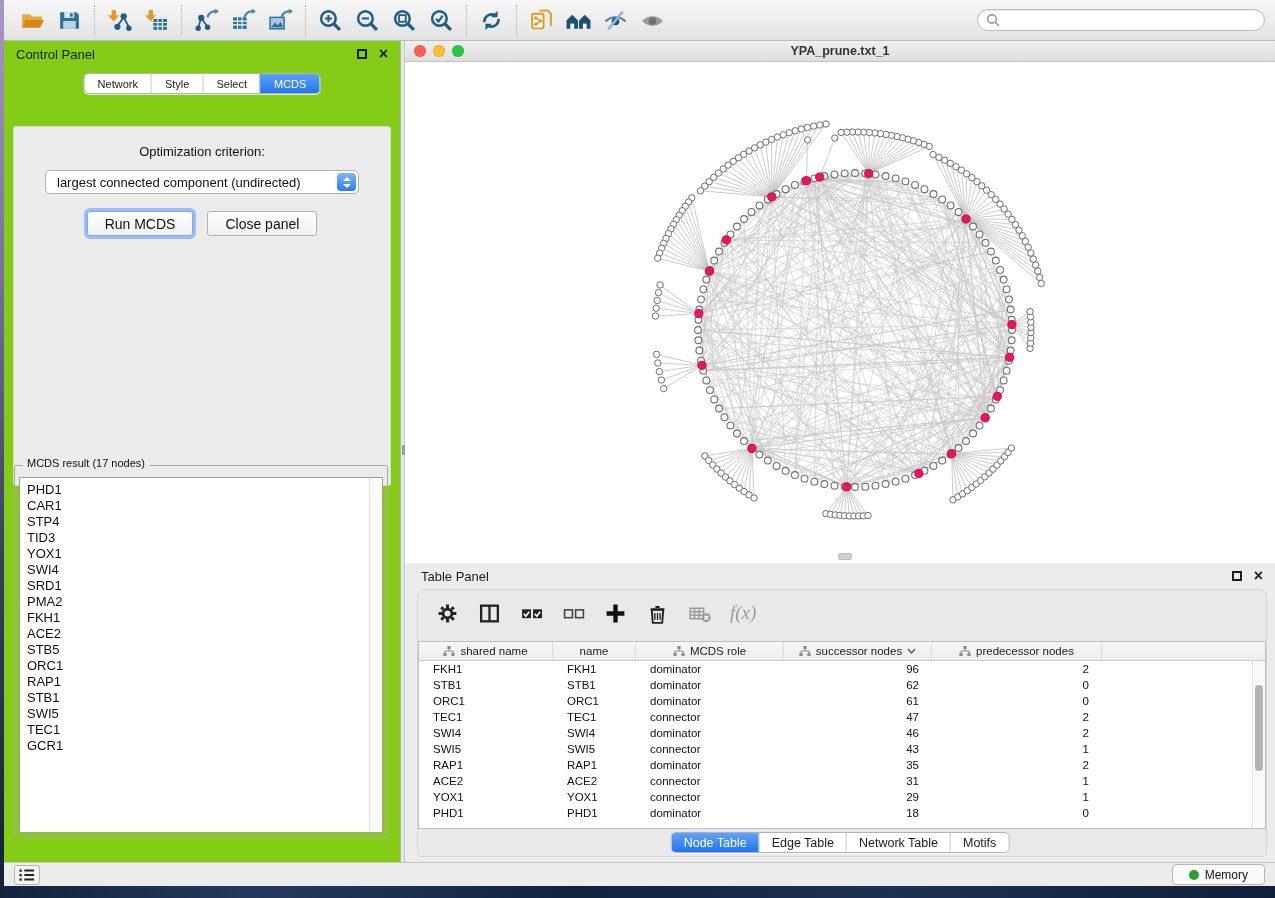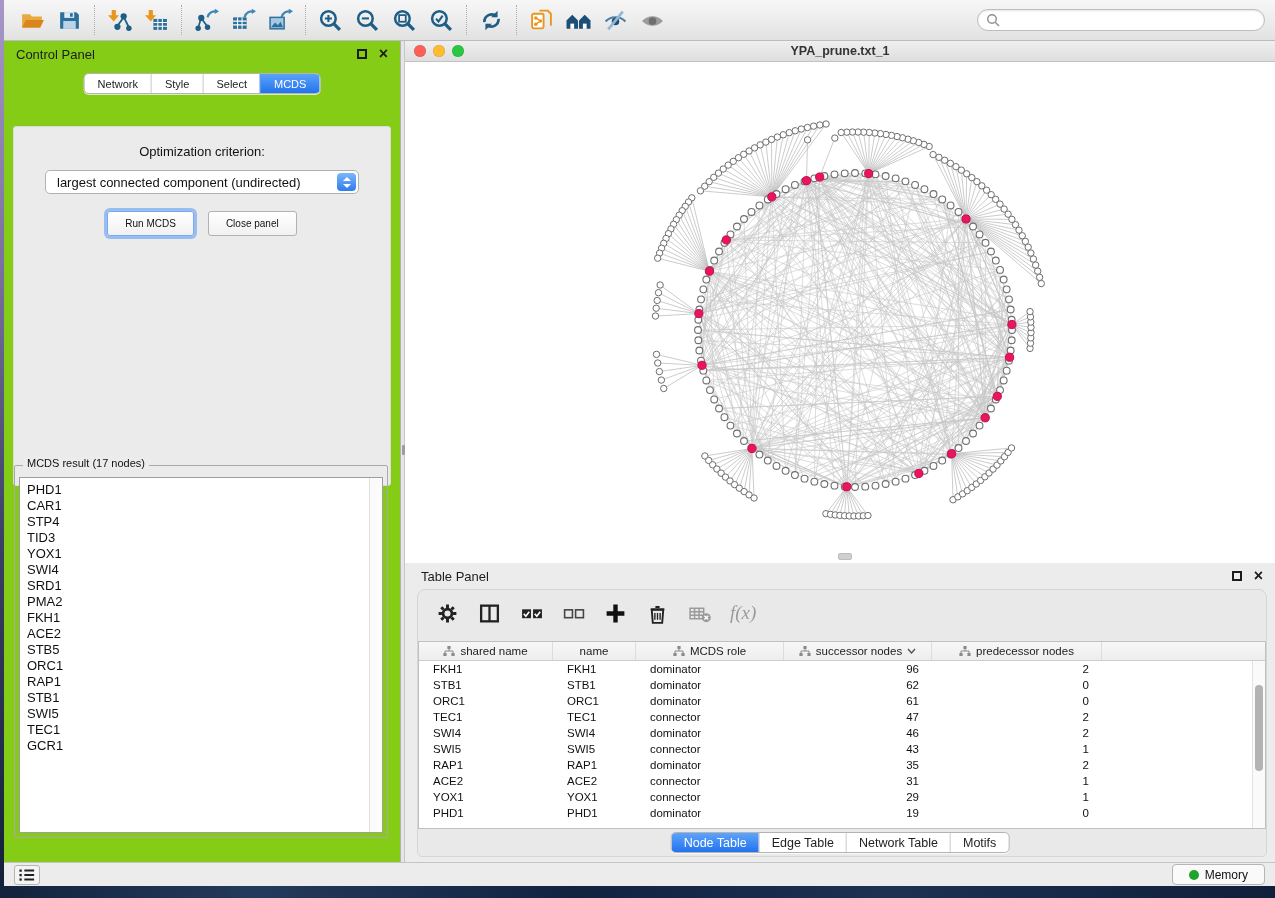--- a/index.html
+++ b/index.html
@@ -45,21 +45,21 @@
          font-size:13px;padding-left:11px;color:#111;}
   .combo-step{position:absolute;right:2px;top:2px;bottom:2px;width:19px;border-radius:4px;
               background:linear-gradient(#7db7fc,#2e7ced);display:flex;flex-direction:column;
               align-items:center;justify-content:center;gap:3px;}
   .tri-up{width:0;height:0;border-left:4px solid transparent;border-right:4px solid transparent;
           border-bottom:4.5px solid #fff;}
   .tri-down{width:0;height:0;border-left:4px solid transparent;border-right:4px solid transparent;
             border-top:4.5px solid #fff;}
   .btn-row{display:flex;justify-content:center;gap:14px;margin-top:17px;}
   .btn{height:25px;padding:0 17px;background:linear-gradient(#ffffff,#f1f1f1);
-       border:1px solid #b2b2b2;border-radius:3px;font-size:10px;display:flex;align-items:center;color:#111;}
+       border:1px solid #b2b2b2;border-radius:3px;font-size:14px;display:flex;align-items:center;color:#111;}
   .btn.focused{box-shadow:0 0 0 3px rgba(110,165,245,.65);border-color:#79a9ef;}
   .groupbox{position:absolute;left:10px;right:12px;top:424px;bottom:24px;
             border:1px solid #a9a9a9;border-radius:2px;}
   .gb-legend{position:absolute;top:-9px;left:8px;background:#ececec;padding:0 4px;font-size:11px;color:#111;}
   .gb-list{position:absolute;left:4px;right:4px;top:11px;bottom:4px;background:#fff;
            border:1px solid #9e9e9e;display:flex;overflow:hidden;}
   .gb-items{flex:1;padding:4px 0 0 7px;font-size:13px;line-height:16px;color:#111;}
   .gb-scroll{width:13px;border-left:1px solid #e0e0e0;background:#fbfbfb;}
 
   
@@ -1324,21 +1324,21 @@
                 <div class="tcell" style="width: 134px;">YOX1</div>
                 <div class="tcell" style="width: 83px;">YOX1</div>
                 <div class="tcell" style="width: 148px;">connector</div>
                 <div class="tcell num" style="width: 148px;">29</div>
                 <div class="tcell num" style="width: 170px;">1</div>
               </div>
               <div class="trow">
                 <div class="tcell" style="width: 134px;">PHD1</div>
                 <div class="tcell" style="width: 83px;">PHD1</div>
                 <div class="tcell" style="width: 148px;">dominator</div>
-                <div class="tcell num" style="width: 148px;">19</div>
+                <div class="tcell num" style="width: 148px;">18</div>
                 <div class="tcell num" style="width: 170px;">0</div>
               </div>
             </div>
           <div class="tscroll">
             <div class="tthumb"></div>
           </div>
         </div>
       </div>
       <div class="seg tp-tabs" id="tp-tabs">
           <div class="seg-item sel">Node Table</div>

